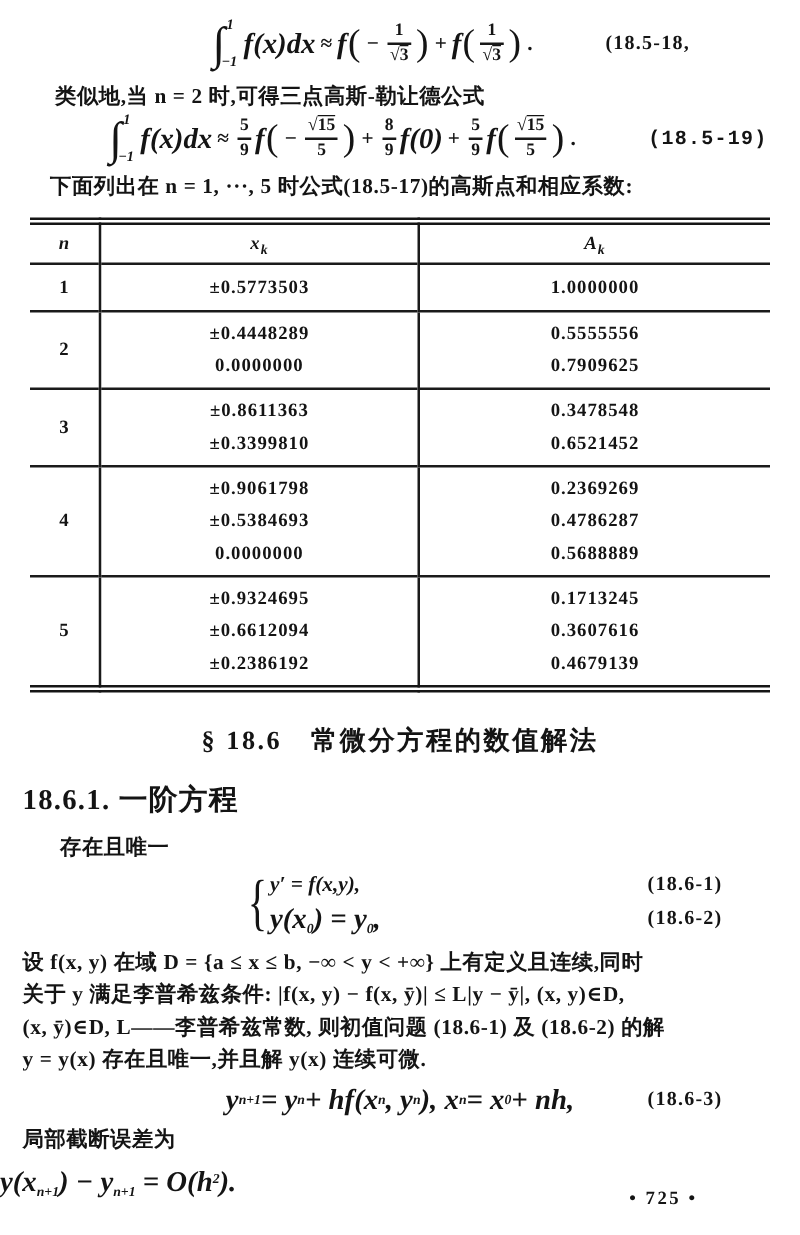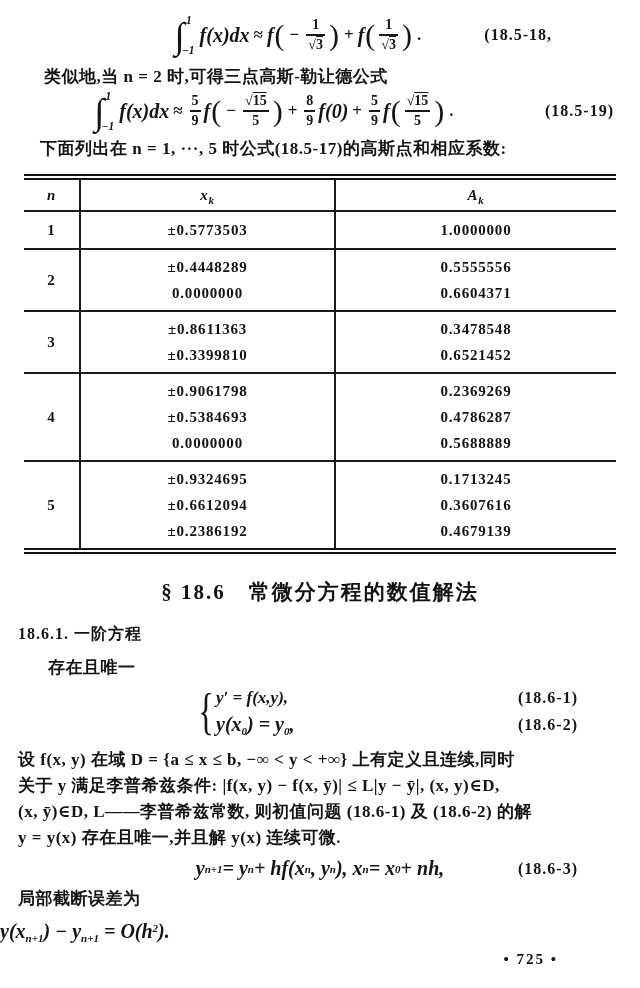--- a/index.html
+++ b/index.html
@@ -14,24 +14,24 @@
   
   .formula-row { position: relative; text-align: center; white-space: nowrap; }
   .eq-body { display: inline-flex; align-items: center; }
   .eq1 .eq-body { margin-right: 40px; }
   .eq2 .eq-body { margin-right: 88px; }
   .eq-label {
     position: absolute; top: 50%; transform: translateY(-50%);
     font-weight: bold; font-size: 16px; letter-spacing: 1px;
   }
   .eq1 .eq-label { right: 88px; }
-  .eq2 .eq-label { right: 26px; }
+  .eq2 .eq-label { right: 26px; font-family: Liberation Mono, monospace; }
   .eq3 .eq-label { right: 62px; }
 
-  .mi { font-style: italic; font-weight: bold; font-size: 20px; }
+  .mi { font-style: italic; font-weight: bold; font-size: 23px; }
   .mo { font-weight: bold; font-size: 17px; margin: 0 4px; }
   .bigp { font-size: 30px; font-weight: 400; line-height: 0.9; margin: 0 1px; position: relative; top: -1px; }
 
   .int-group { display: inline-flex; align-items: center; margin-right: 5px; }
   .int-sign { font-size: 37px; line-height: 1; font-weight: 400; }
   .int-lims { display: inline-flex; flex-direction: column; justify-content: space-between; height: 42px; font-size: 11.5px; font-style: italic; font-weight: bold; margin-left: 1px; }
   .int-lims .lt { align-self: flex-start; }
   .int-lims .lb { align-self: flex-start; margin-left: -4px; }
 
   .frac { display: inline-flex; flex-direction: column; align-items: center; vertical-align: middle; margin: 0 3px; line-height: 1; }
@@ -59,21 +59,21 @@
   table.gauss thead th { height: 34px; font-size: 15px; }
   table.gauss tbody td { border-top: 2px solid #1a1a1a; }
   .col-n { width: 56px; border-right: 2.5px solid #1a1a1a; }
   .col-x { width: 255px; border-right: 2.5px solid #1a1a1a; }
   .col-a { width: 281px; margin-top: 46px; }
   .cl { line-height: 26px; }
   tr.r1 td { height: 38px; }
 
   
   .sec-title { margin-top: 24px; text-align: center; font-size: 21px; font-weight: bold; letter-spacing: 2px; }
-  .subsec-title { margin: 18px 0 0 18px; font-size: 16px; font-weight: bold; letter-spacing: 1px; }
+  .subsec-title { margin: 18px 0 0 18px; font-size: 23px; font-weight: bold; letter-spacing: 1px; }
 
   
   .ivp { position: relative; height: 56px; margin-top: 2px; }
   .ivp .brace { position: absolute; left: 194px; top: 1px; font-size: 50px; line-height: 54px; transform: scaleX(0.65); font-weight: 400; }
   .ivp-lines { position: absolute; left: 216px; top: 1px; }
   .ivp-line { display: block; line-height: 27px; font-size: 17px; white-space: nowrap; }
   .ivp-labels { position: absolute; right: 62px; top: 1px; }
   .eqnum { display: block; line-height: 27px; font-weight: bold; font-size: 16px; letter-spacing: 1px; }
 
   .eq3 { margin-top: 6px; }
@@ -194,21 +194,21 @@
           </td>
       </tr>
       <tr>
         <td class="col-n">2</td>
         <td class="col-x">
           <div class="cl">±0.4448289</div>
           <div class="cl">0.0000000</div>
         </td>
         <td class="col-a">
           <div class="cl">0.5555556</div>
-          <div class="cl">0.6604371</div>
+          <div class="cl">0.7909625</div>
         </td>
       </tr>
       <tr>
         <td class="col-n">3</td>
         <td class="col-x">
           <div class="cl">±0.8611363</div>
           <div class="cl">±0.3399810</div>
         </td>
         <td class="col-a">
           <div class="cl">0.3478548</div>

